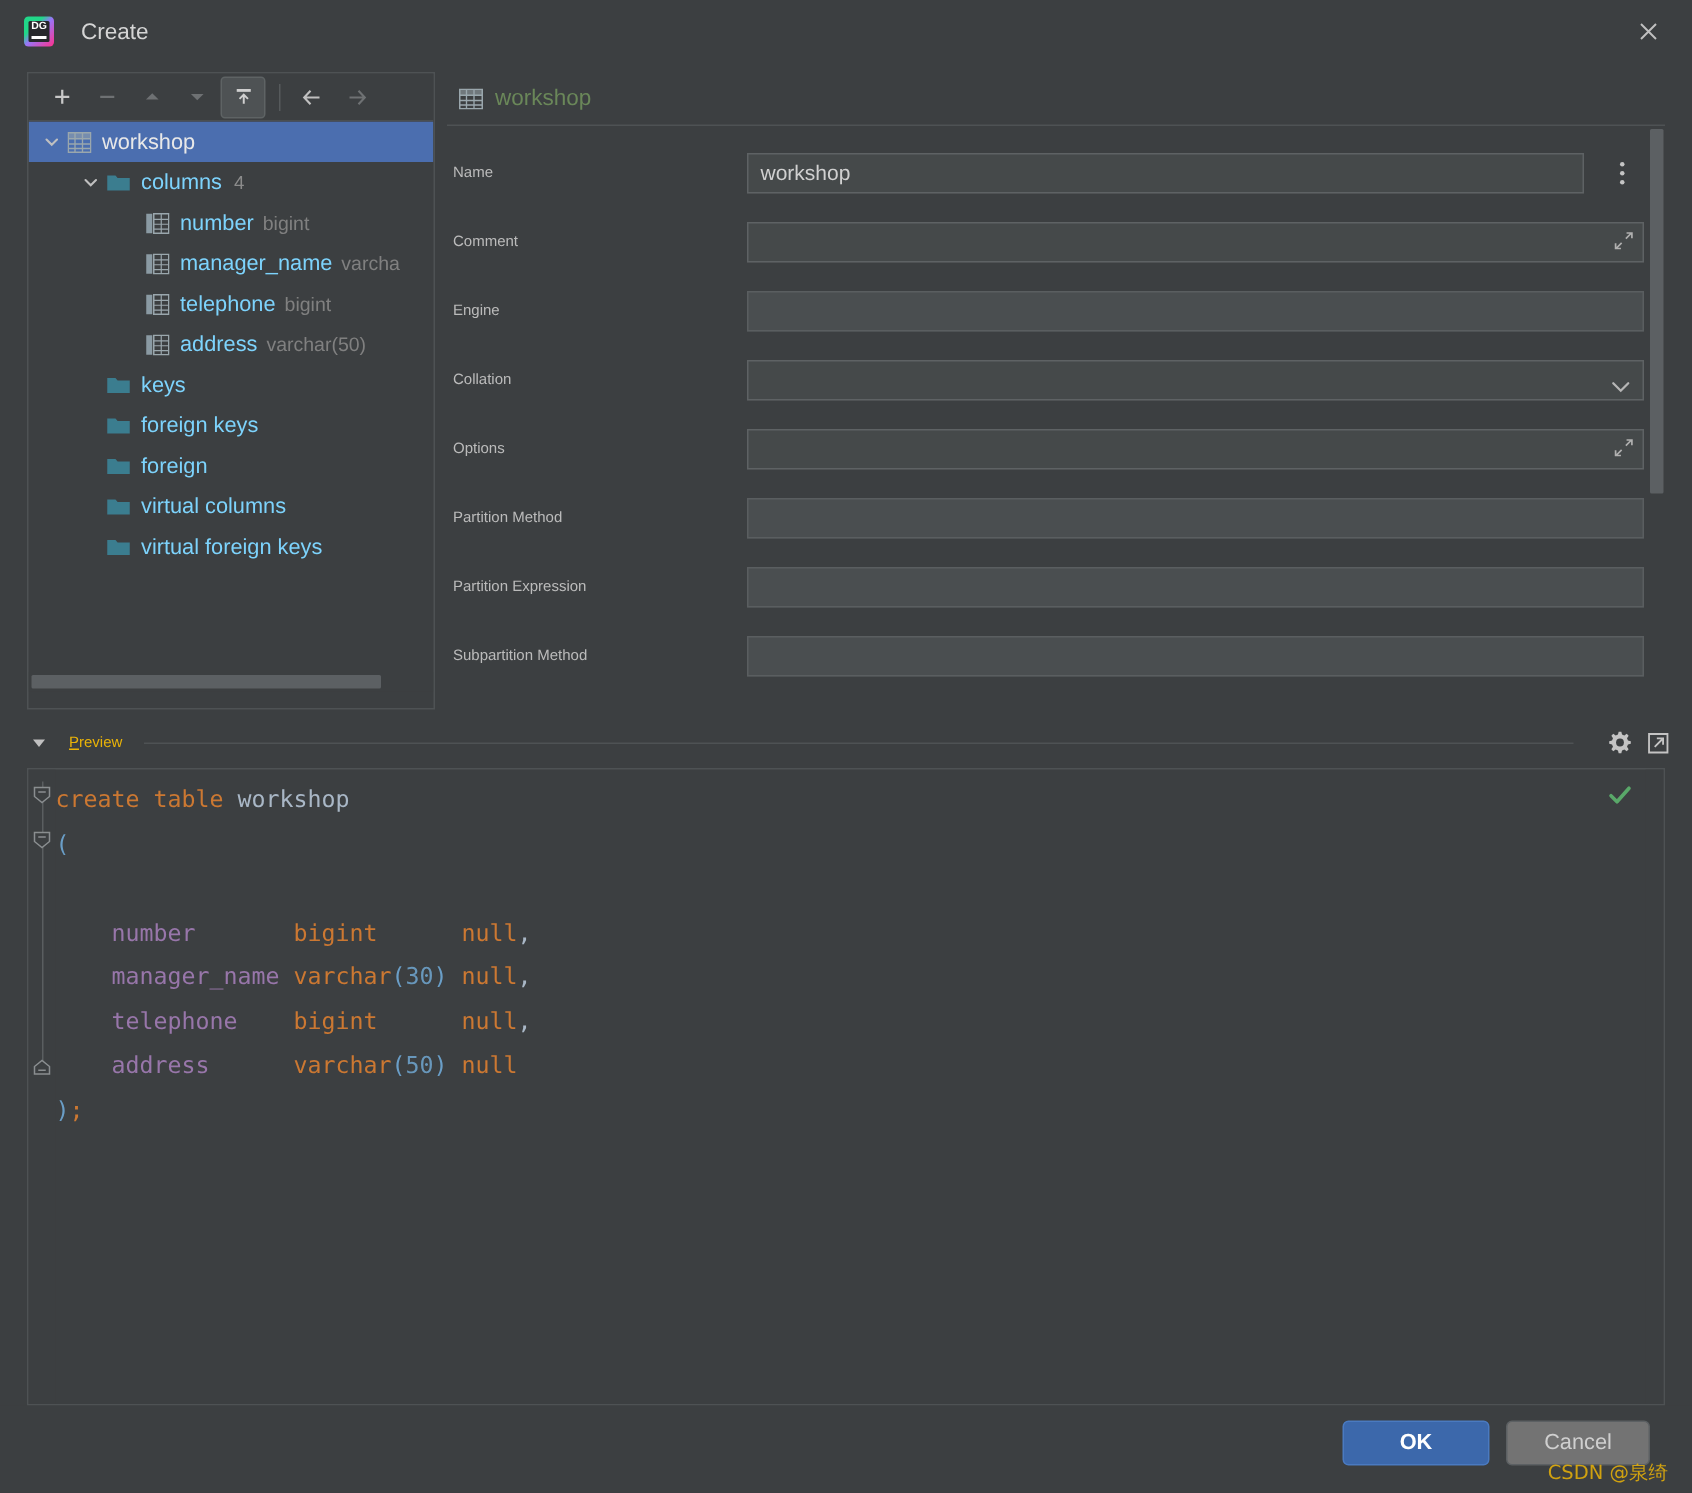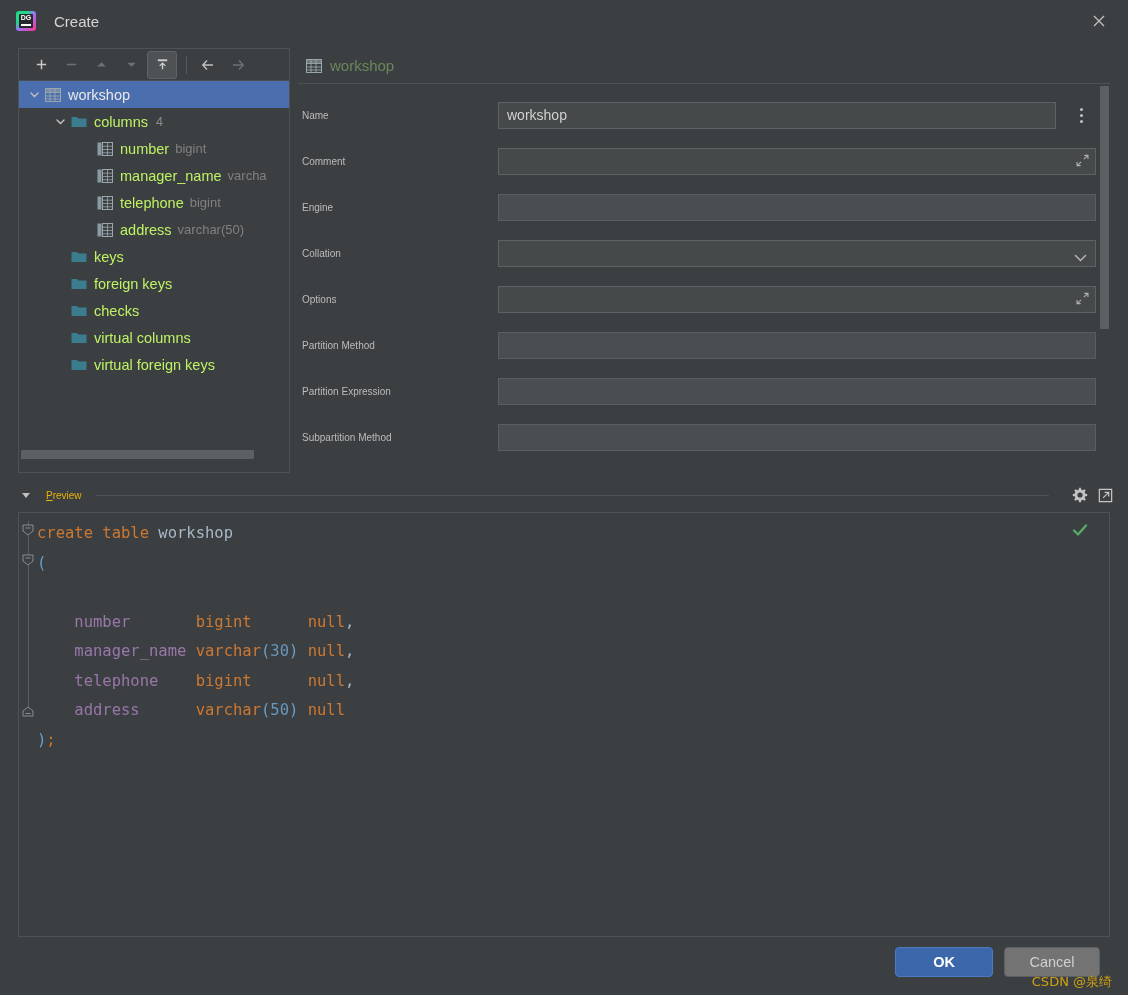--- a/index.html
+++ b/index.html
@@ -145,21 +145,21 @@
   }
   .tr-icon {
     width: 20px;
     display: flex;
     align-items: center;
     justify-content: center;
     flex: none;
     margin-right: 5px;
   }
   .tr-label {
-    color: #bef264;
+    color: #7dd3fc;
     font-size: 14.5px;
   }
   .tr-type {
     color: #808080;
     font-size: 13px;
     margin-left: 6px;
   }
   .tr-count {
     color: #8b8b8b;
     font-size: 12.5px;
@@ -567,21 +567,21 @@
             <span class="tr-label">foreign keys</span>
           </div>
           <div class="tree-row">
             <div style="width: 32px; flex: 0 0 auto;"></div>
             <div class="tr-twisty"></div>
             <div class="tr-icon">
               <svg width="16" height="13" viewBox="0 0 16 13">
                 <path d="M0.5 2 h5.5 l1.4 1.6 h8.1 v8.4 h-15 z" fill="#3b7d8f"></path>
               </svg>
             </div>
-            <span class="tr-label">checks</span>
+            <span class="tr-label">foreign</span>
           </div>
           <div class="tree-row">
             <div style="width: 32px; flex: 0 0 auto;"></div>
             <div class="tr-twisty"></div>
             <div class="tr-icon">
               <svg width="16" height="13" viewBox="0 0 16 13">
                 <path d="M0.5 2 h5.5 l1.4 1.6 h8.1 v8.4 h-15 z" fill="#3b7d8f"></path>
               </svg>
             </div>
             <span class="tr-label">virtual columns</span>

